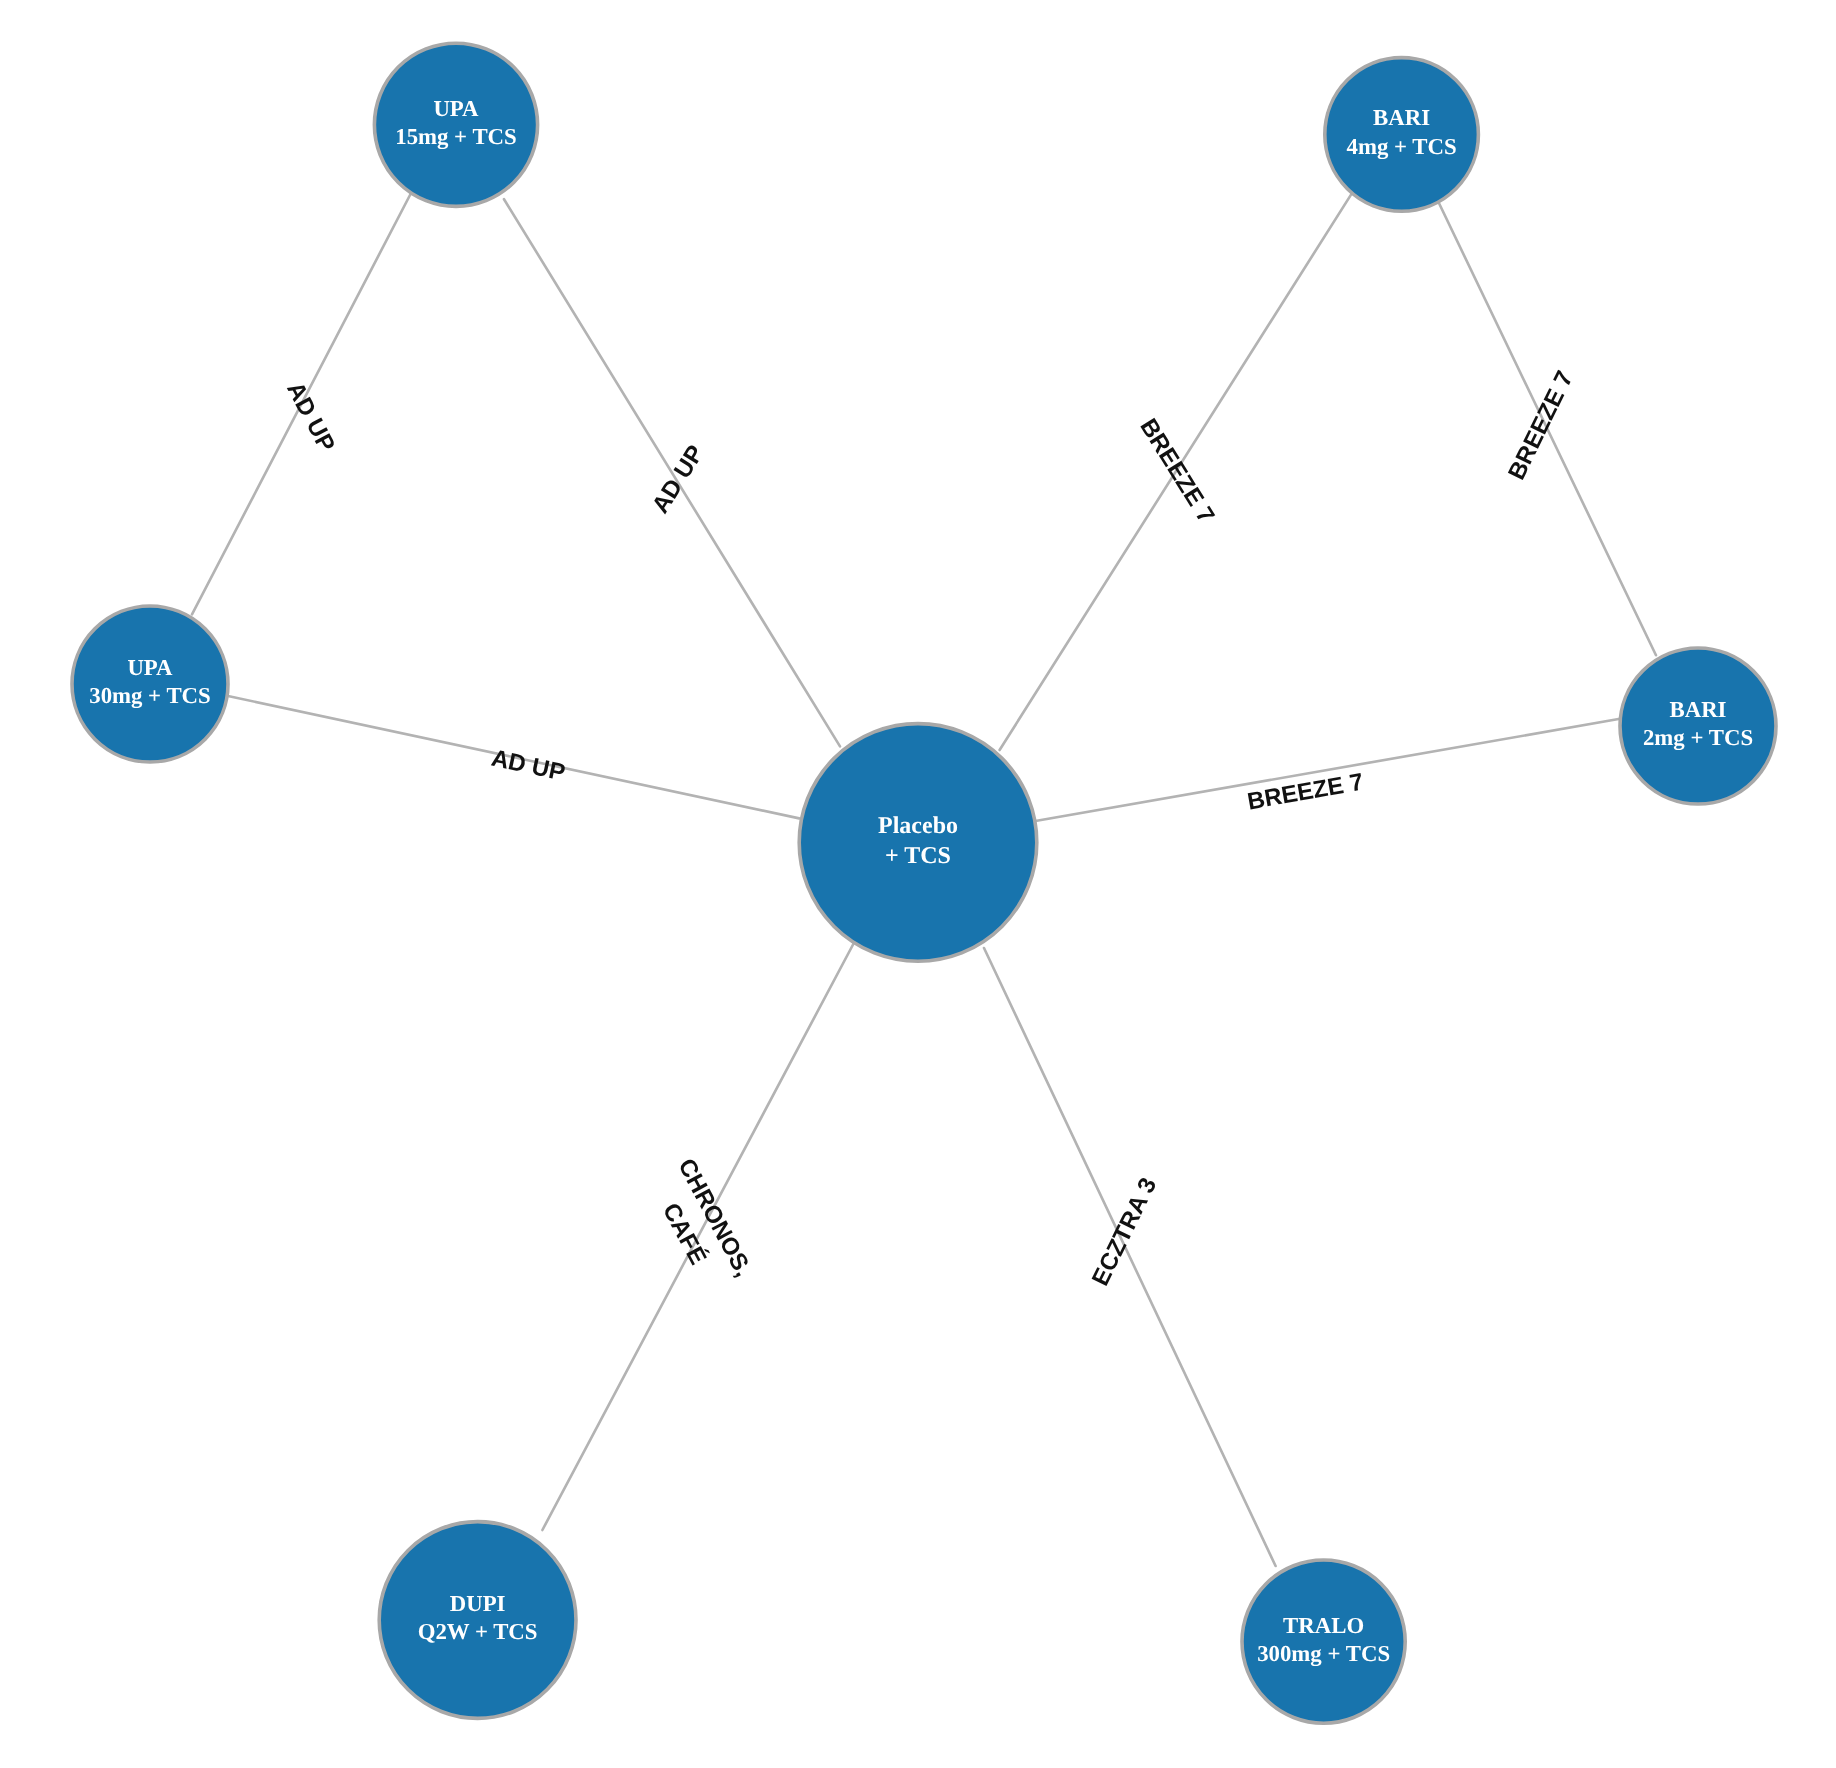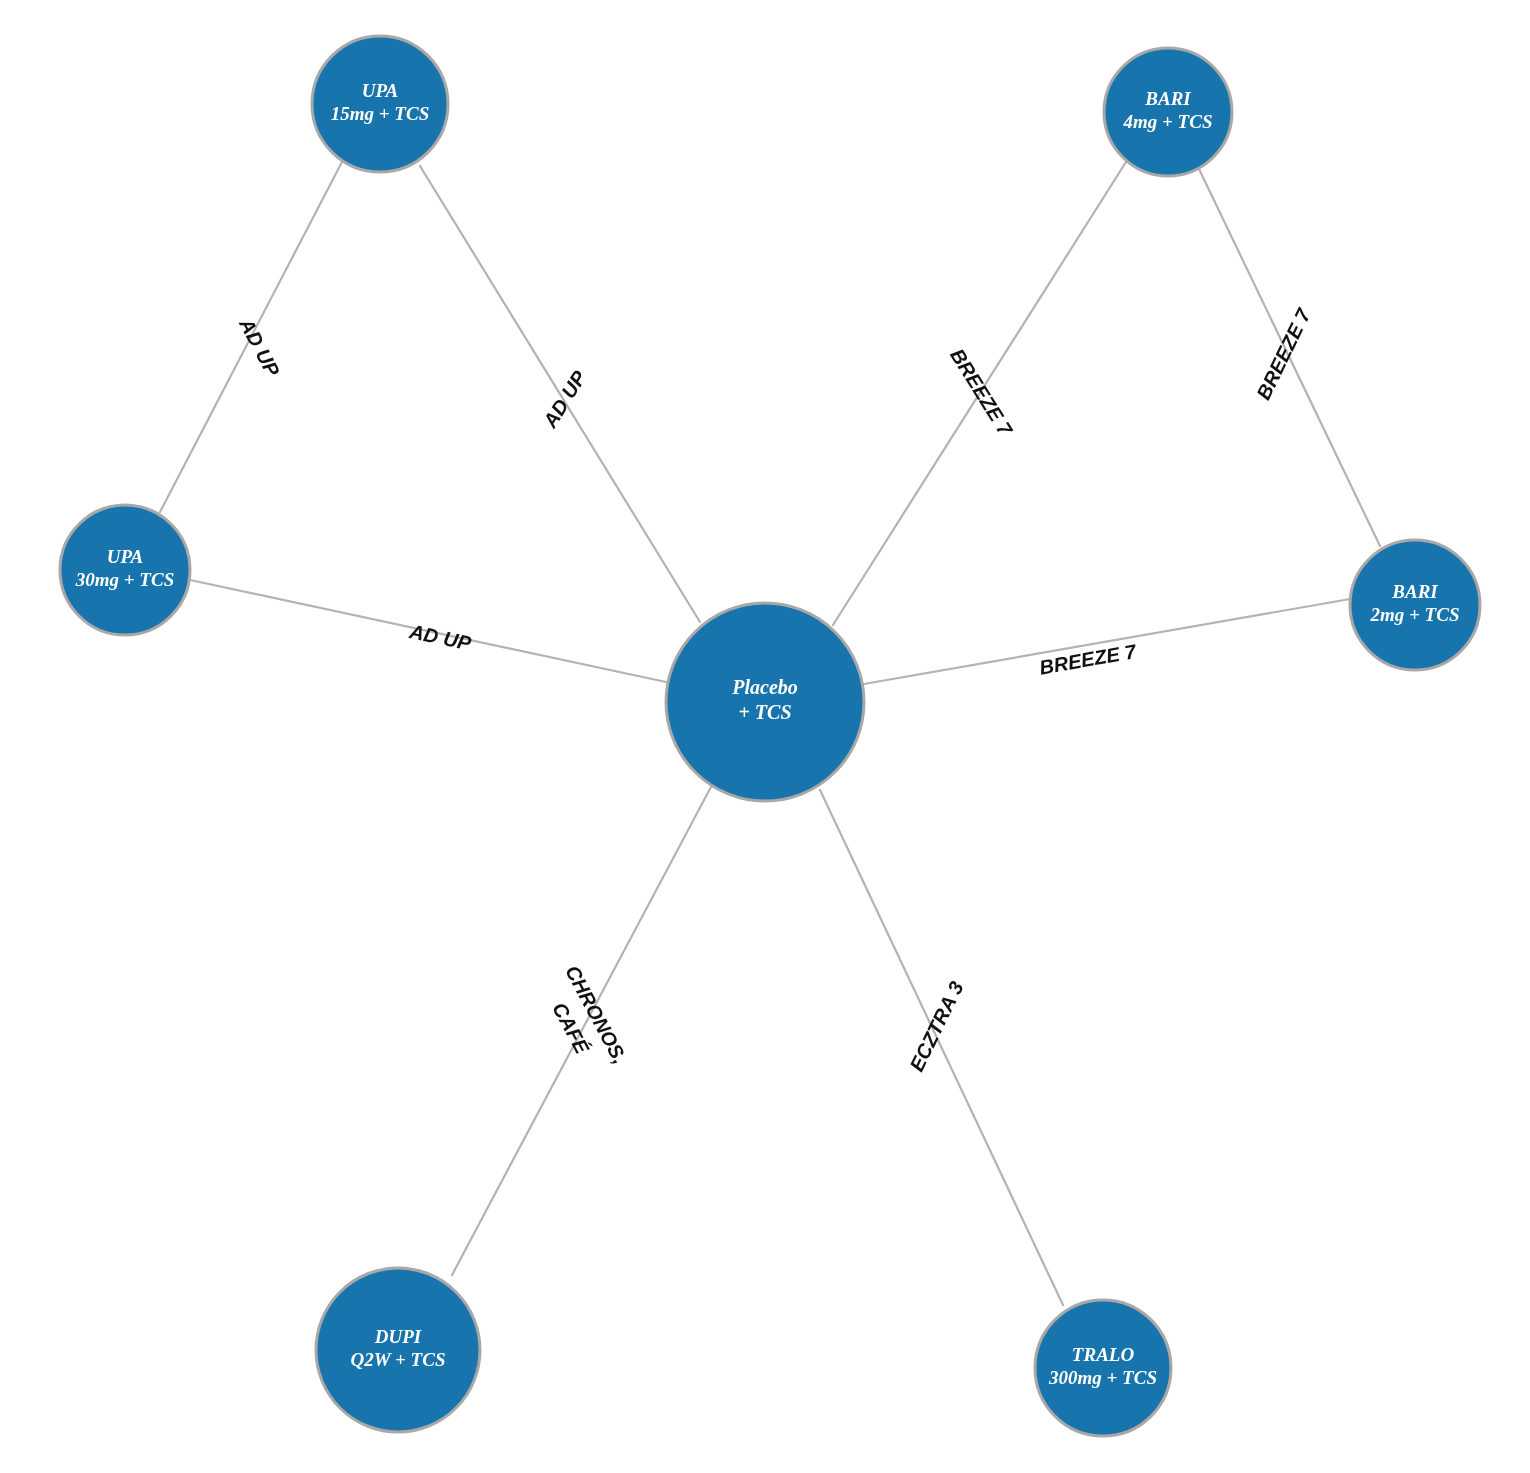--- a/index.html
+++ b/index.html
@@ -7,21 +7,20 @@
     padding: 0;
     background: #ffffff;
   }
   #network-canvas {
     position: relative;
     width: 1530px;
     height: 1473px;
     background: #ffffff;
     overflow: hidden;
     font-family: "Liberation Serif", "DejaVu Serif", serif;
-    font-style: italic;
   }
   svg.net-svg {
     position: absolute;
     left: 0;
     top: 0;
     width: 1530px;
     height: 1473px;
   }
   .edge-line {
     stroke: #b3b3b3;

